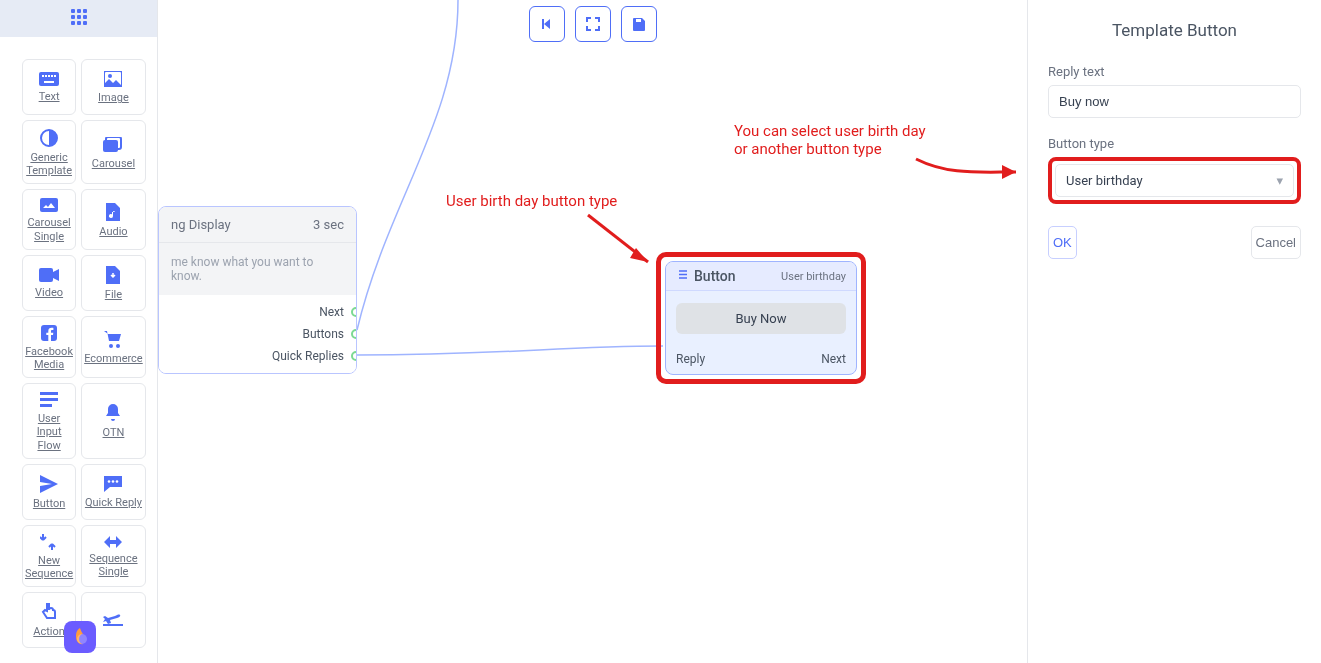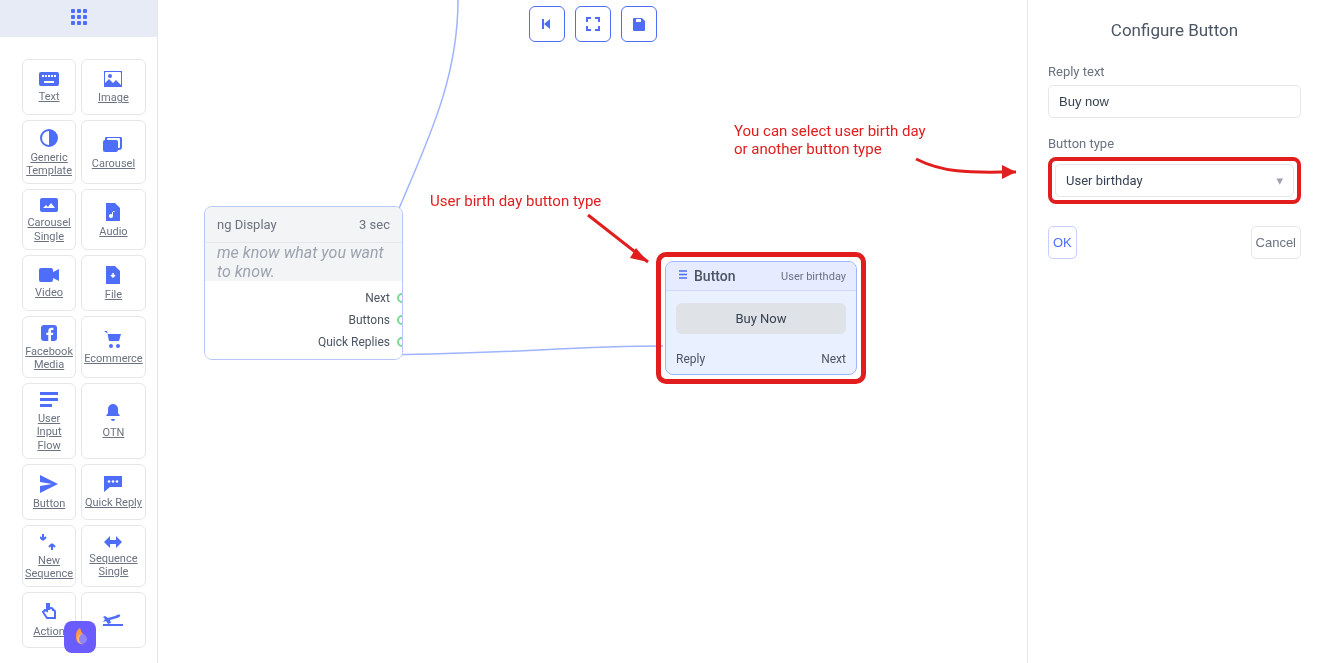--- a/index.html
+++ b/index.html
@@ -81,35 +81,33 @@
   cursor:pointer;
 }
 .node-typing {
   position:absolute;
   left:0; top:206px;
   width:199px;
   border:1px solid #b9c5ff;
   border-radius:8px;
   background:#fff;
   overflow:hidden;
-  margin-left:46px;
 }
 .node-typing .nt-head {
   display:flex; align-items:center; justify-content:space-between;
   padding:10px 12px;
   background:#f3f4f6;
   color:#6b7280;
 }
 .node-typing .nt-body {
-  padding:0 12px;
+  padding:12px 12px;
   background:#f3f4f6;
   border-top:1px solid #e5e7eb;
-  font-size:16px;
+  font-size:12px;
   color:#9ca3af;
-  font-style:italic;
 }
 .node-typing .nt-ports {
   background:#fff;
   padding:6px 12px;
   text-align:right;
   font-size:12px;
   color:#4b5563;
 }
 .nt-ports .port-row { height:22px; line-height:22px; position:relative;}
 .port-dot{
@@ -458,30 +456,30 @@
       </div>
       <div class="bn-foot">
 
         <span>Reply</span>
         <span>Next</span>
 
       </div>
     </div>
   </div>
 
-  <div class="annotation" style="left:272px;top:192px">User birth day button type</div>
+  <div class="annotation" style="left:288px;top:192px">User birth day button type</div>
   <div class="annotation" style="left:576px;top:122px">
     <div>You can select user birth day</div>
     <div>or another button type</div>
   </div>
 
 </div>
 
 <div class="right-panel">
-  <div class="rp-title">Configure Button</div>
+  <div class="rp-title">Template Button</div>
 
   <div class="rp-label">Reply text</div>
   <input class="rp-input" value="Buy now" style="">
 
   <div class="rp-label">Button type</div>
   <div class="rp-select-wrap">
     <div class="rp-select">
       <span>User birthday</span>
       <span style="color:#9ca3af">▾</span>
     </div>

